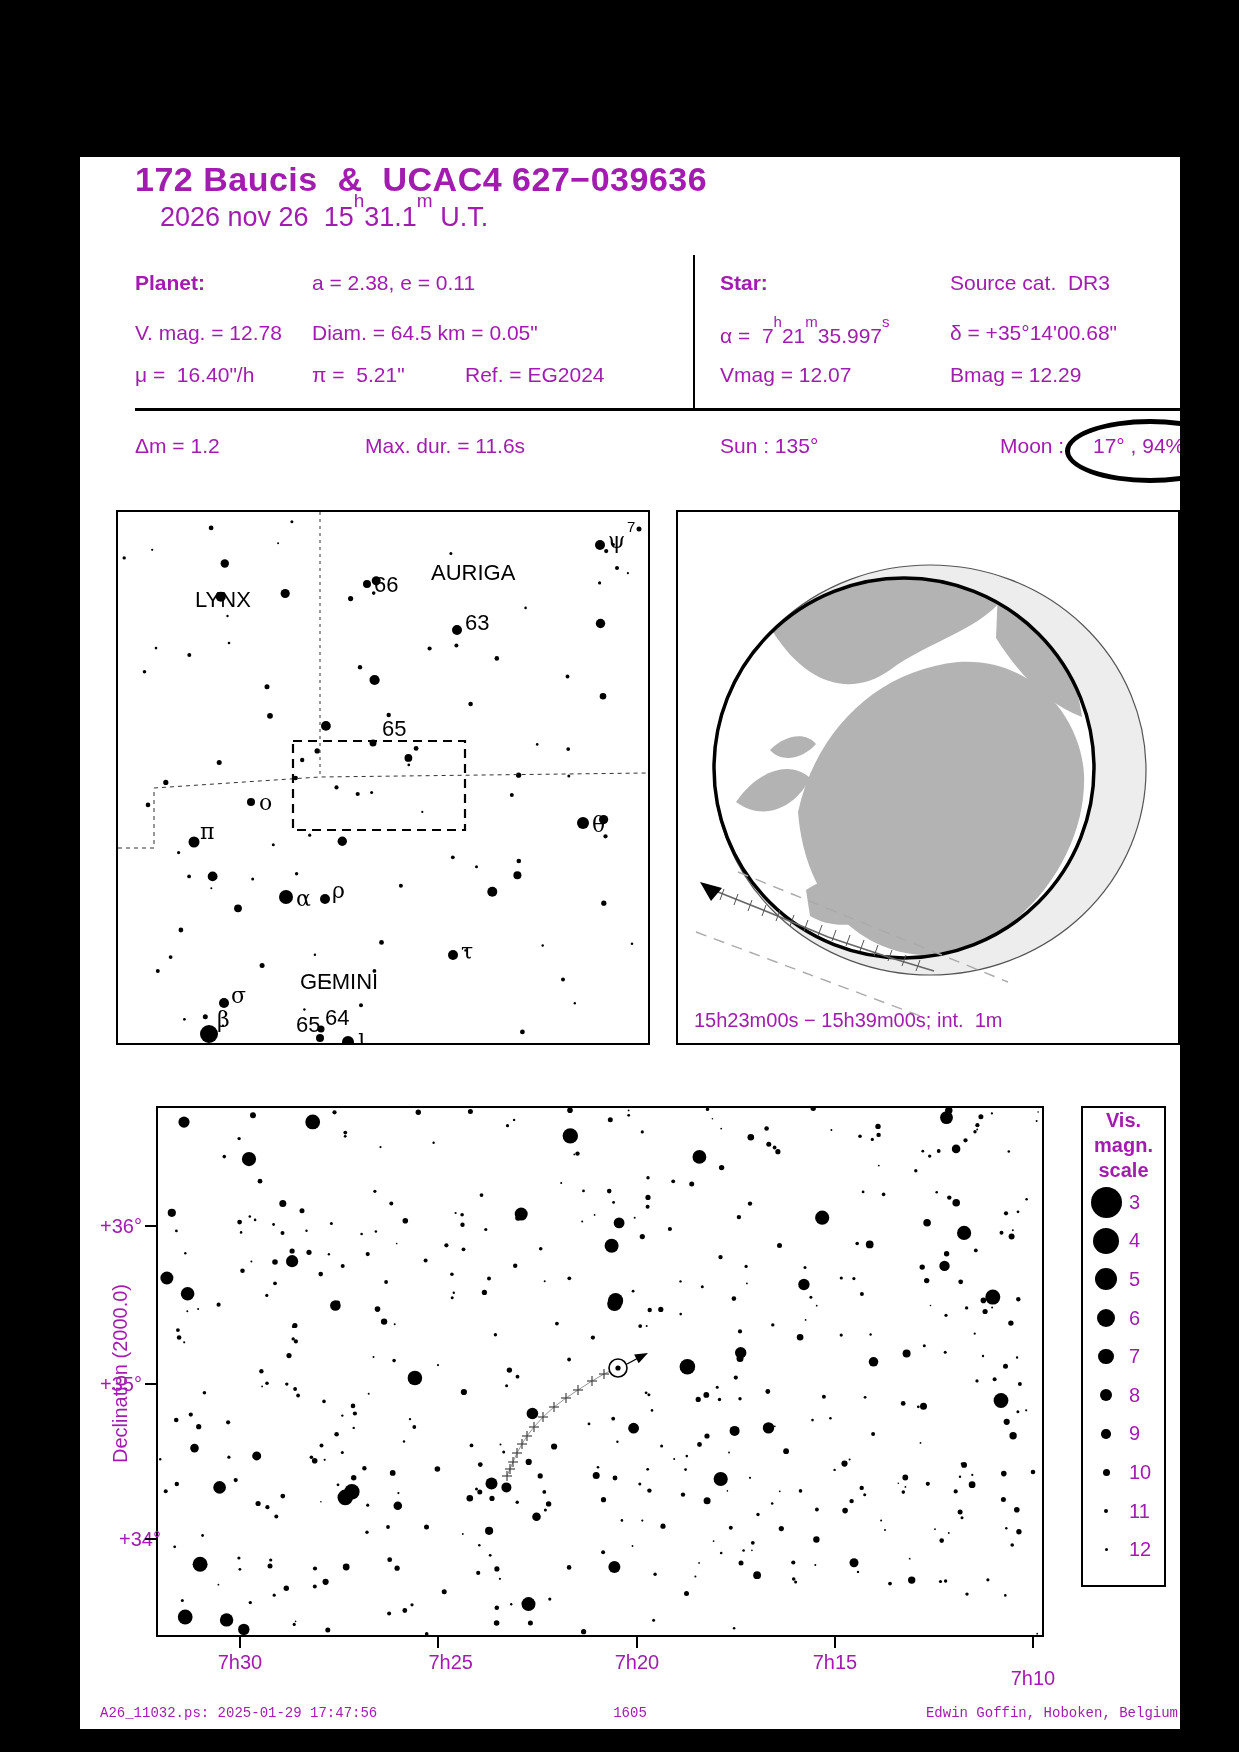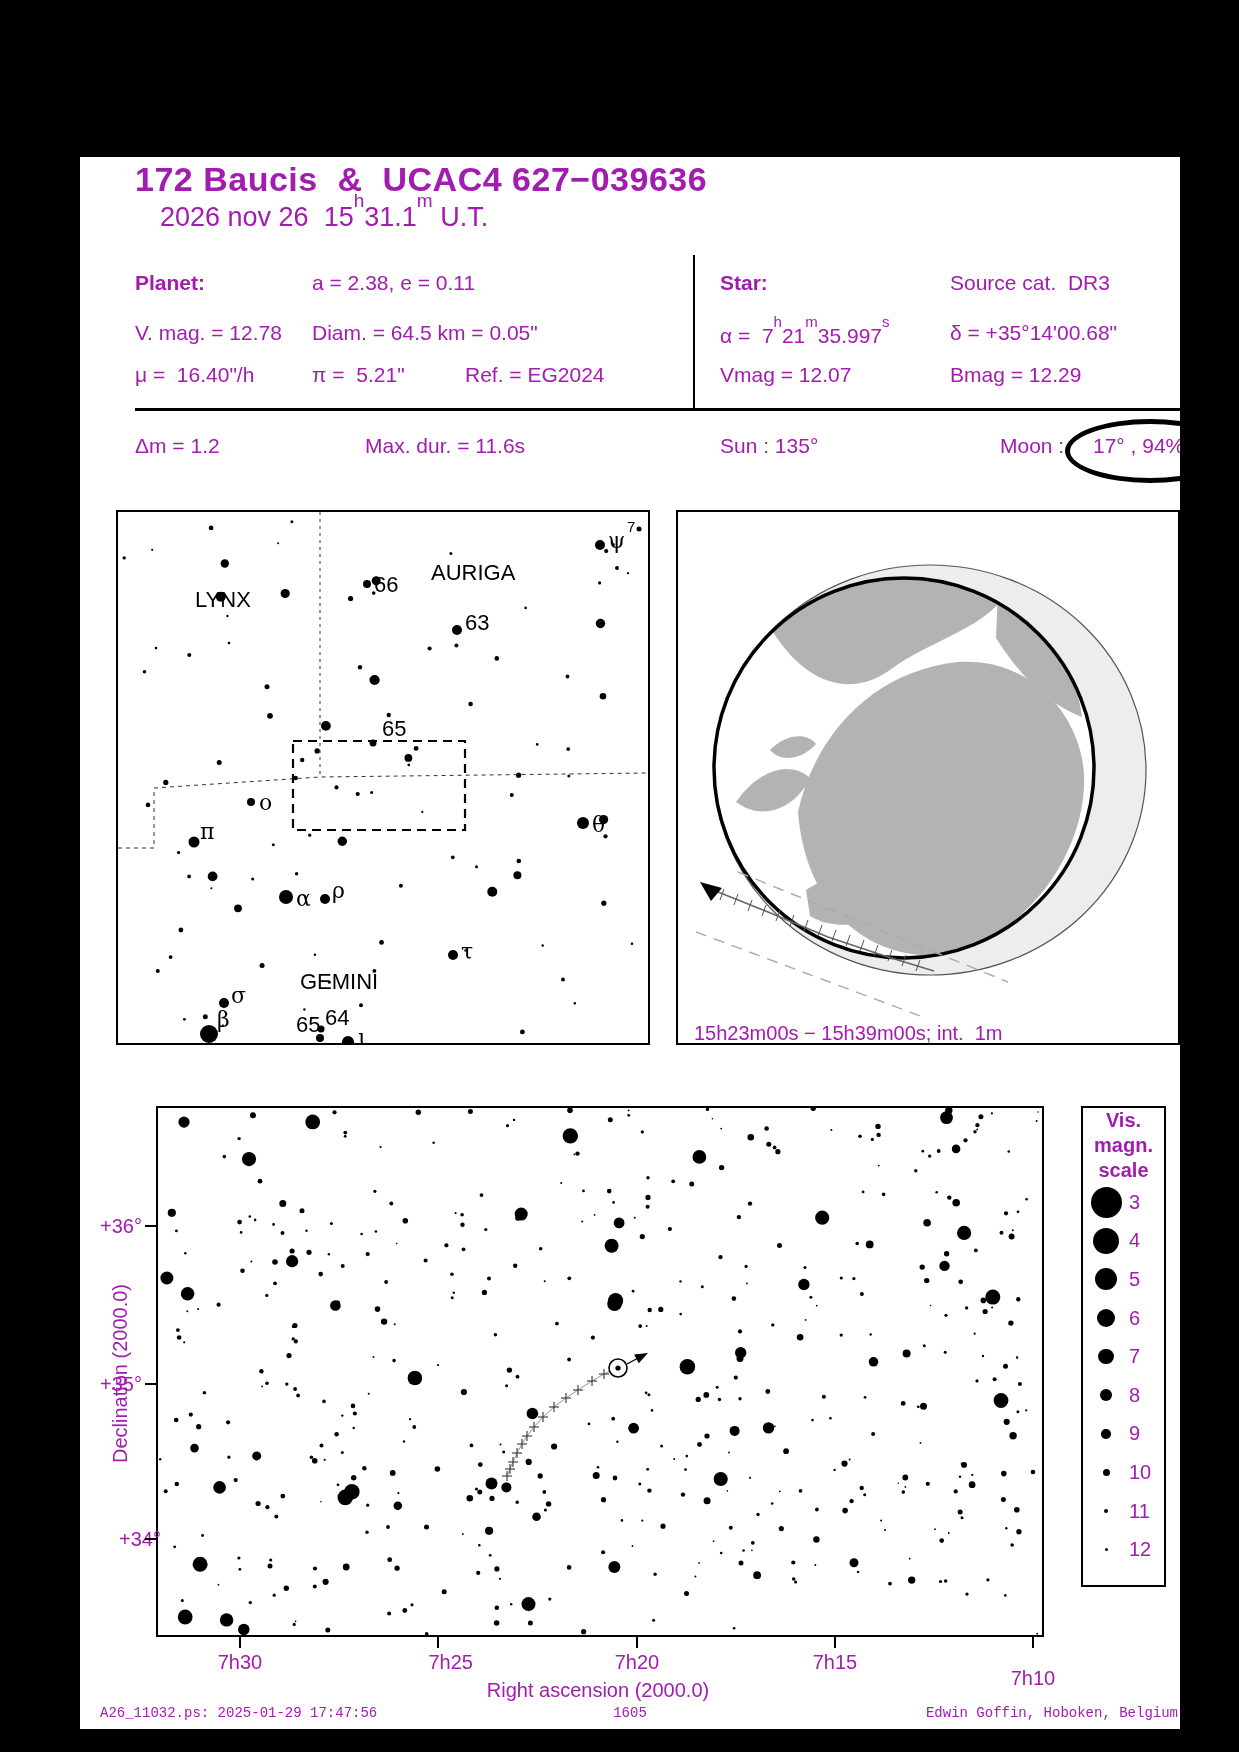--- a/index.html
+++ b/index.html
@@ -243,21 +243,21 @@
             <line x1="172" y1="423" x2="168" y2="434"></line>
           <line x1="186" y1="428" x2="182" y2="439"></line>
             <line x1="200" y1="433" x2="196" y2="444"></line>
           <line x1="214" y1="438" x2="210" y2="449"></line>
             <line x1="228" y1="443" x2="224" y2="454"></line>
           <line x1="242" y1="448" x2="238" y2="459"></line>
         </g>
         <polygon points="22,370 44,376 33,389" fill="#000"></polygon>
       </g>
     </svg>
-    <div class="abs caption" style="left:16px;top:510px;">15h23m00s − 15h39m00s; int.  1m</div>
+    <div class="abs caption" style="left:16px;top:497px;">15h23m00s − 15h39m00s; int.  1m</div>
   </div>
 
   <div class="abs panel" style="left:76px;top:949px;width:884px;height:527px;">
     <svg id="field-svg" width="884" height="527" viewBox="0 0 884 527">
         <circle cx="85.8" cy="521.4" r="5.7" fill="#000"></circle>
         <circle cx="655.2" cy="0.3" r="2.7" fill="#000"></circle>
         <circle cx="184.7" cy="157.9" r="2.0" fill="#000"></circle>
         <circle cx="332.2" cy="447.3" r="1.4" fill="#000"></circle>
         <circle cx="305.9" cy="284.0" r="3.1" fill="#000"></circle>
         <circle cx="802.0" cy="368.8" r="1.2" fill="#000"></circle>
@@ -761,21 +761,20 @@
 
   <div class="ytick" style="left:0px;top:1058px;">+36°</div>
   <div class="ytick" style="left:0px;top:1216px;">+35°</div>
   <div class="ytick" style="left:0px;top:1371px;margin-left:19px;">+34°</div>
   <div class="ytickmark" style="left:65px;top:1068px;"></div>
   <div class="ytickmark" style="left:65px;top:1226px;"></div>
   <div class="ytickmark" style="left:65px;top:1381px;"></div>
   <div class="abs axis-title decl-title" style="left:-60px;top:1205px;width:200px;text-align:center;">Declination (2000.0)</div>
 
   <div id="xticks"></div>
-  <div class="abs axis-title" style="left:76px;top:1522px;width:884px;text-align:center;">Right ascension (2000.0)</div>
 
   <div class="abs panel magpanel" style="left:1001px;top:949px;width:81px;height:477px;">
     <div class="mag-title">
         <div>Vis.</div>
         <div>magn.</div>
         <div>scale</div>
       </div>
     <div id="mag-rows">
         <div class="mag-row">
           <div class="mag-dotcol">

